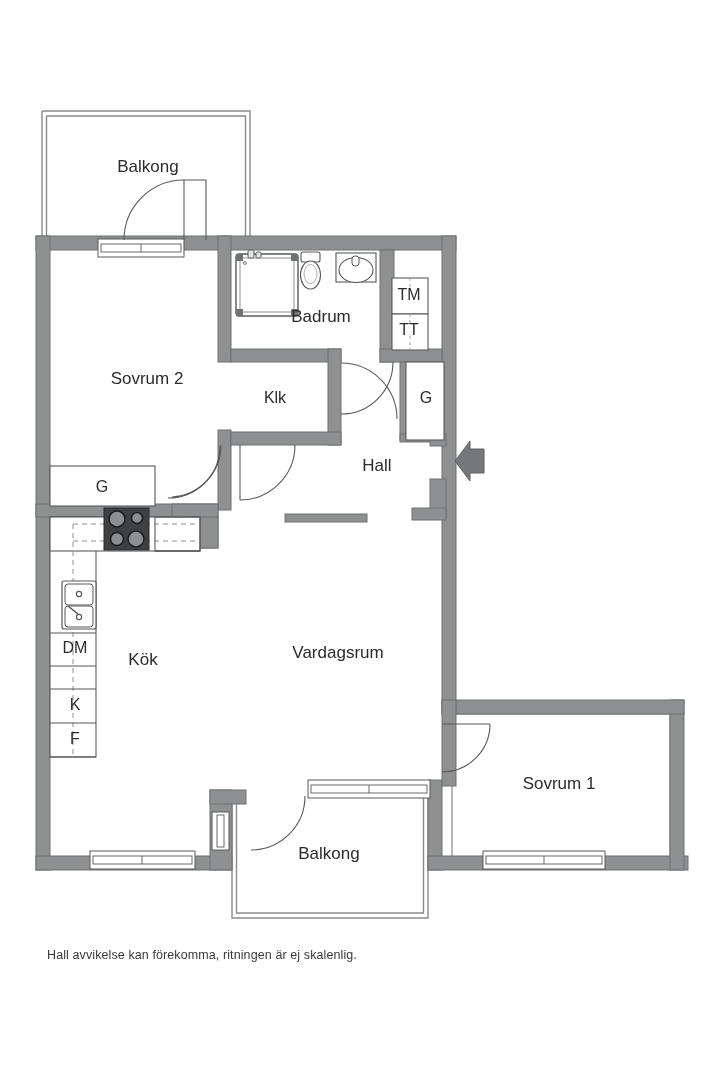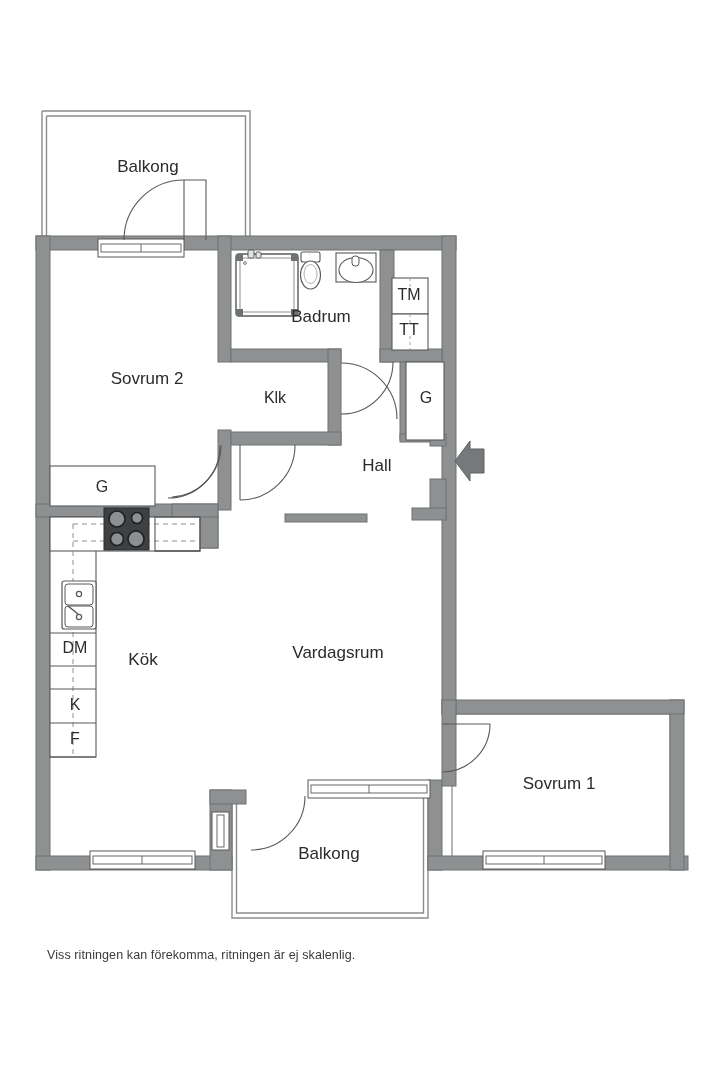--- a/index.html
+++ b/index.html
@@ -302,15 +302,15 @@
     </g>
 
     <g>
       <text class="room-label label-md" x="75" y="649">DM</text>
       <text class="room-label label-md" x="75" y="706">K</text>
       <text class="room-label label-md" x="75" y="740">F</text>
     </g>
 
   </svg>
 
-  <div class="footer-note">Viss ritningen kan förekomma, ritningen är ej skalenlig.</div>
+  <div class="footer-note">Hall avvikelse kan förekomma, ritningen är ej skalenlig.</div>
 
 </div>
 
 </body></html>

